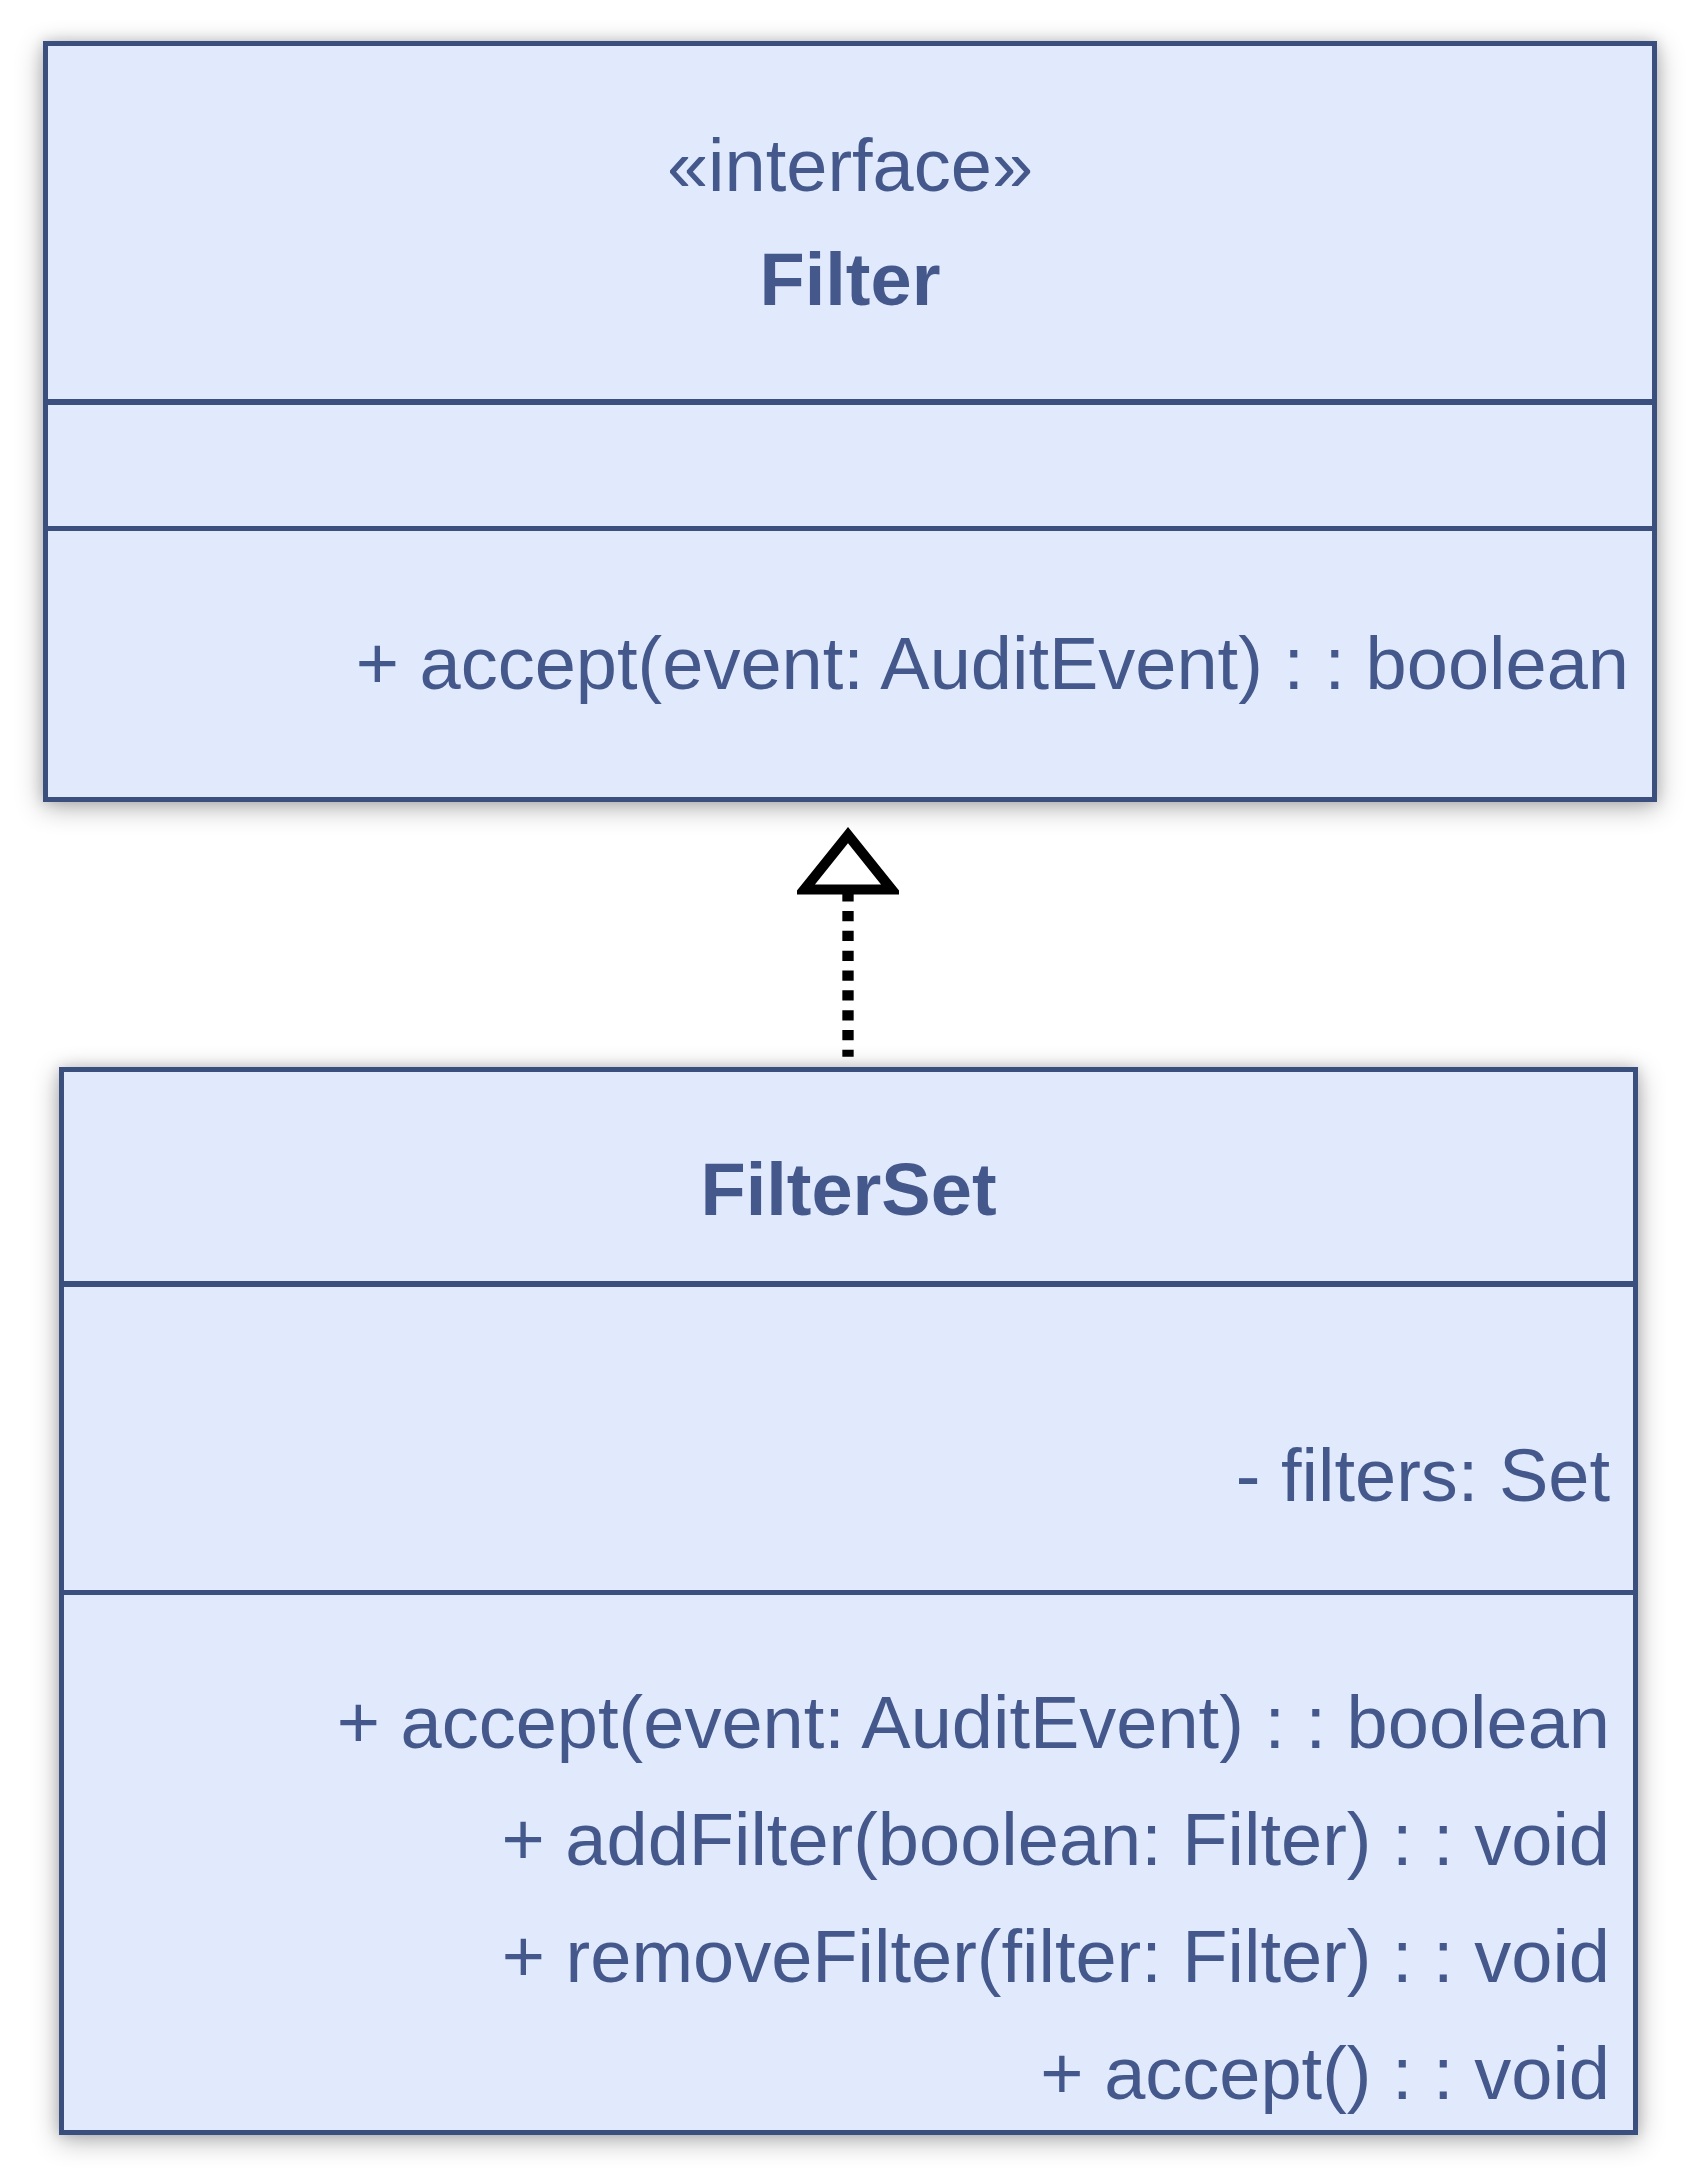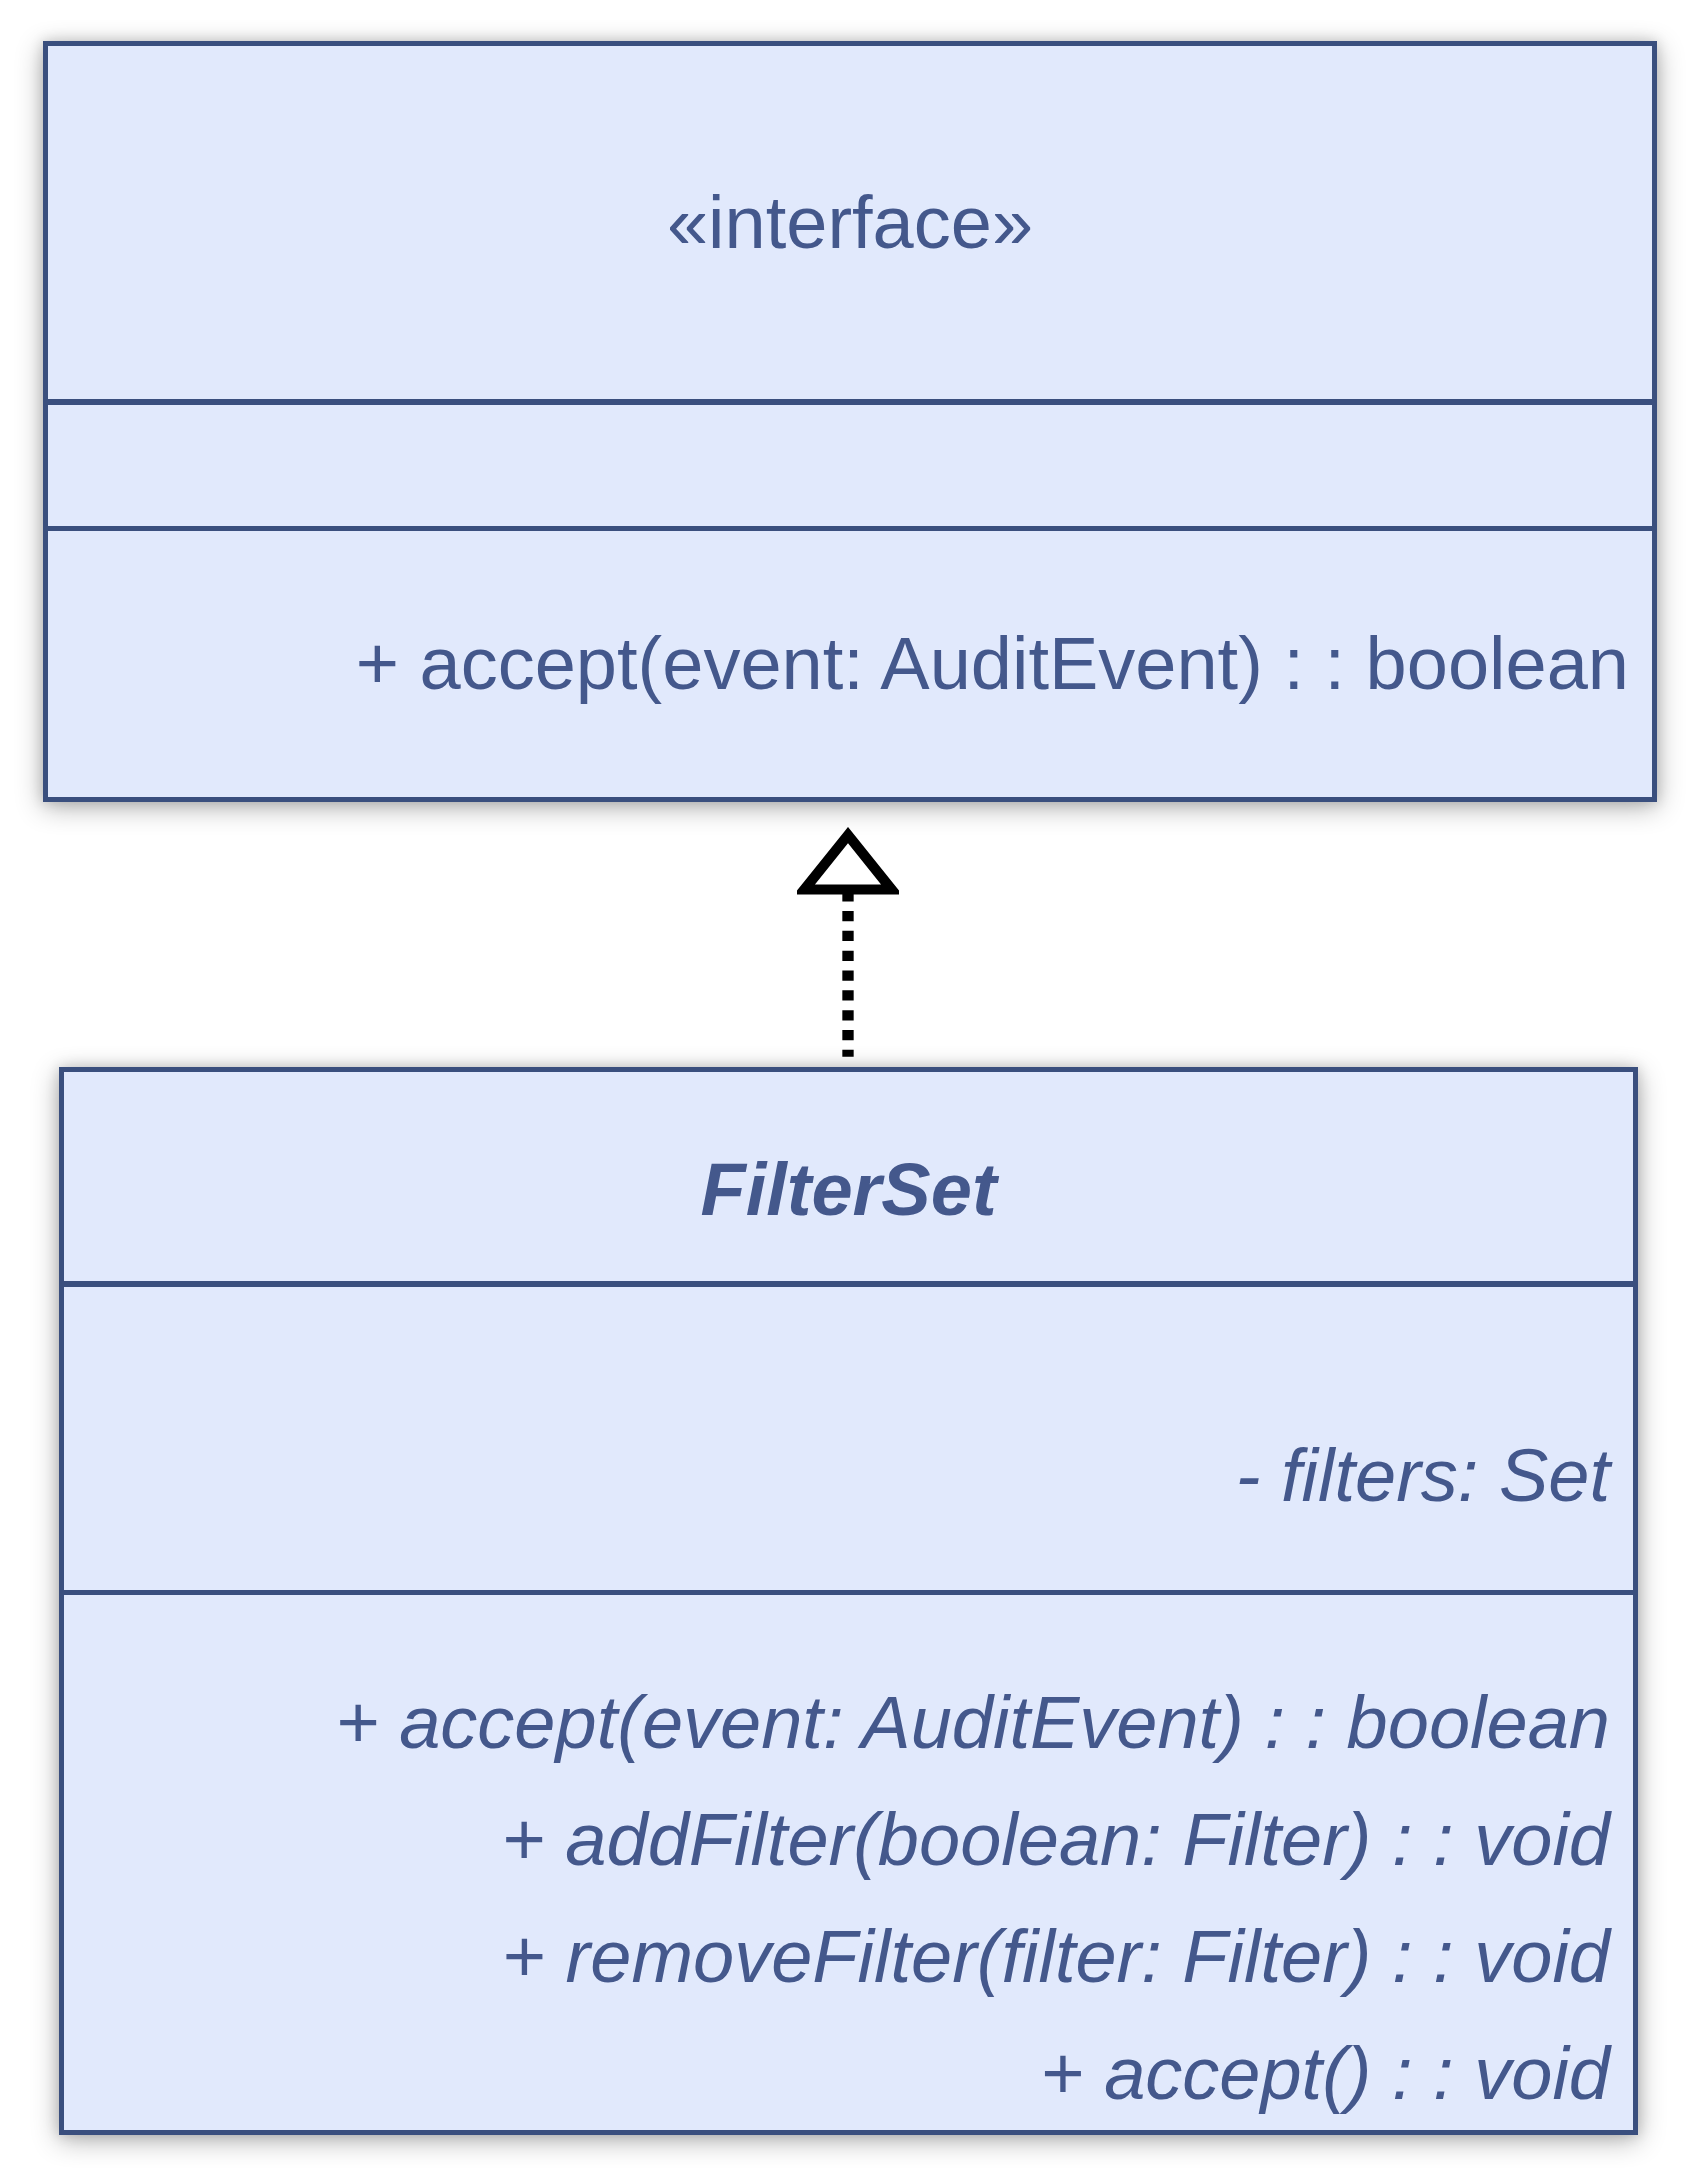--- a/index.html
+++ b/index.html
@@ -28,21 +28,20 @@
     left: 43px;
     top: 41px;
     width: 1614px;
     height: 761px;
   }
   #box-filterset {
     left: 59px;
     top: 1067px;
     width: 1579px;
     height: 1068px;
-    font-style: italic;
   }
   .divider {
     height: 5.7px;
     background: #3a4f7e;
     flex: none;
   }
   .compartment {
     flex: none;
     display: flex;
     flex-direction: column;
@@ -89,20 +88,21 @@
   }
 </style>
 </head>
 <body>
 
 <div id="canvas">
 
   <div class="class-box" id="box-filter">
     <div class="compartment title-compartment" id="filter-title">
       <div class="stereotype">«interface»</div>
+      <div class="class-name">Filter</div>
     </div>
     <div class="divider"></div>
     <div class="compartment member-compartment" id="filter-attrs"></div>
     <div class="divider"></div>
     <div class="compartment member-compartment" id="filter-methods">
       <div class="member-line">+ accept(event: AuditEvent) : : boolean</div>
     </div>
   </div>
 
   <svg id="realization-arrow" viewBox="0 0 180 430" xmlns="http://www.w3.org/2000/svg">

